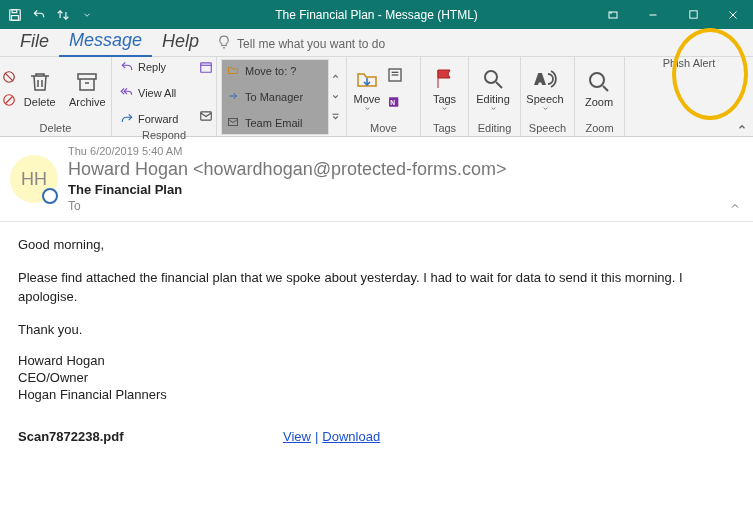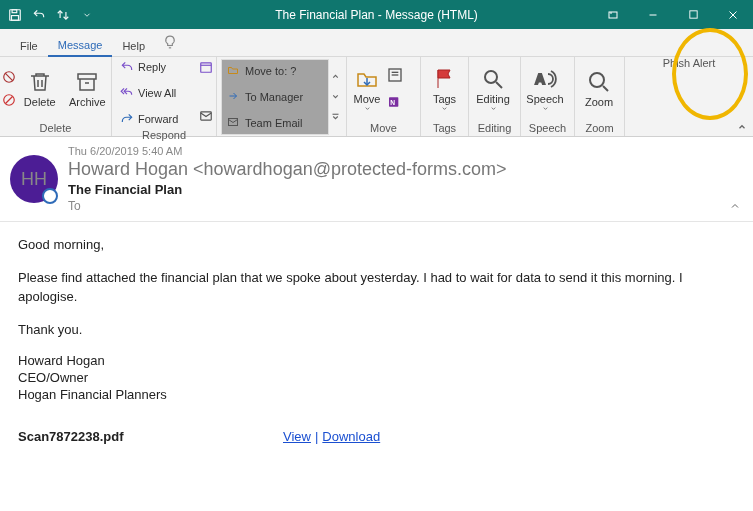--- a/index.html
+++ b/index.html
@@ -9,21 +9,21 @@
   .titlebar { height: 29px; background: #0f766e; color: #fff; display: flex; align-items: center; position: relative; }
   .qa { display: flex; align-items: center; gap: 10px; padding-left: 8px; }
   .qa-icon { width: 14px; height: 14px; display: flex; align-items: center; justify-content: center; opacity: .95; }
   .title-center { position: absolute; left: 50%; transform: translateX(-50%); font-size: 12px; white-space: nowrap; }
   .winbtns { margin-left: auto; display: flex; }
   .winbtn { width: 40px; height: 29px; display: flex; align-items: center; justify-content: center; }
   .winbtns svg, .qa svg { stroke: #fff; }
 
   
   .tabs { height: 28px; background: #f3f3f3; display: flex; align-items: flex-end; padding-left: 10px; border-bottom: 1px solid #d9d9d9; }
-  .tab { padding: 5px 10px 4px 10px; font-size: 11px; color: #444; cursor: default; }
+  .tab { padding: 5px 10px 4px 10px; font-size: 18px; color: #444; cursor: default; font-style: italic; }
   .tab.active { color: #2e6bb8; border-bottom: 2px solid #2e6bb8; margin-bottom: -1px; font-weight: 500; }
   .tellme { display: flex; align-items: center; gap: 6px; color: #666; font-size: 12px; padding: 4px 8px; }
 
   
   .ribbon { height: 80px; background: #f3f3f3; display: flex; border-bottom: 1px solid #d0d0d0; position: relative; }
   .group { border-right: 1px solid #d9d9d9; display: flex; flex-direction: column; position: relative; }
   .group .body { flex: 1; display: flex; align-items: center; }
   .group .label { text-align: center; font-size: 11px; color: #555; padding-bottom: 2px; }
   .bigbtn { display: flex; flex-direction: column; align-items: center; justify-content: center; width: 48px; height: 60px; padding: 2px 4px; font-size: 11px; color: #333; text-align: center; line-height: 1.1; }
   .bigbtn .ico { width: 24px; height: 24px; margin-bottom: 2px; }
@@ -32,21 +32,21 @@
   .col { display: flex; flex-direction: column; justify-content: center; gap: 6px; }
   .dropcaret { width: 7px; height: 7px; }
   .dropcaret svg { display:block; }
 
   .highlight { position: absolute; border: 4px solid #f0b600; border-radius: 50%; width: 76px; height: 92px; pointer-events: none; right: 5px; top: 28px; z-index: 10; }
 
   .collapse-caret { position:absolute; right:6px; bottom:2px; font-size:10px; color:#666; }
 
   
   .msghead { display: flex; padding: 4px 10px 8px 10px; border-bottom: 1px solid #e5e5e5; position: relative; }
-  .avatar { width: 48px; height: 48px; border-radius: 50%; background: #4c1d95; color: #888; display: flex; align-items: center; justify-content: center; font-size: 18px; margin-right: 10px; margin-top: 14px; position: relative; }
+  .avatar { width: 48px; height: 48px; border-radius: 50%; background: #fef9c3; color: #888; display: flex; align-items: center; justify-content: center; font-size: 18px; margin-right: 10px; margin-top: 14px; position: relative; }
   .avatar::after { content:""; position:absolute; width:12px; height:12px; border:2px solid #2e6bb8; border-radius:50%; background:#fff; bottom:-1px; right:0px; }
   .meta { flex: 1; }
   .date { font-size: 11px; color: #888; padding-top: 4px; }
   .from { font-size: 18px; color: #777; font-weight: 400; padding: 2px 0 2px 0; }
   .subject { font-size: 13px; font-weight: 600; color: #222; }
   .torow { display: flex; align-items: center; font-size: 12px; color: #888; padding: 2px 0 0 0; }
   .torow .lbl { width: 60px; }
   .expand-caret { position: absolute; right: 12px; bottom: 6px; color: #666; }
 
   
@@ -121,20 +121,21 @@
 <div class="tabs">
   <div class="tab">File</div>
   <div class="tab active">Message</div>
   <div class="tab">Help</div>
   <div class="tellme">
     <span><svg width="14" height="14" viewBox="0 0 24 24" fill="none" stroke="#888" stroke-width="2">
           <path d="M9 18h6"></path>
           <path d="M10 22h4"></path>
           <path d="M12 2a7 7 0 00-4 12.9V18h8v-3.1A7 7 0 0012 2z"></path>
         </svg></span>
+    <span>Tell me what you want to do</span>
   </div>
 </div>
 
 <div class="ribbon">
 
   <div class="group" style="width:112px">
     <div class="body">
       <div style="display:flex;flex-direction:column;justify-content:center;align-items:center;width:16px;padding-left:2px">
         <span><svg width="14" height="14" viewBox="0 0 24 24" fill="none" stroke="#a33" stroke-width="2">
               <circle cx="12" cy="12" r="9"></circle>

